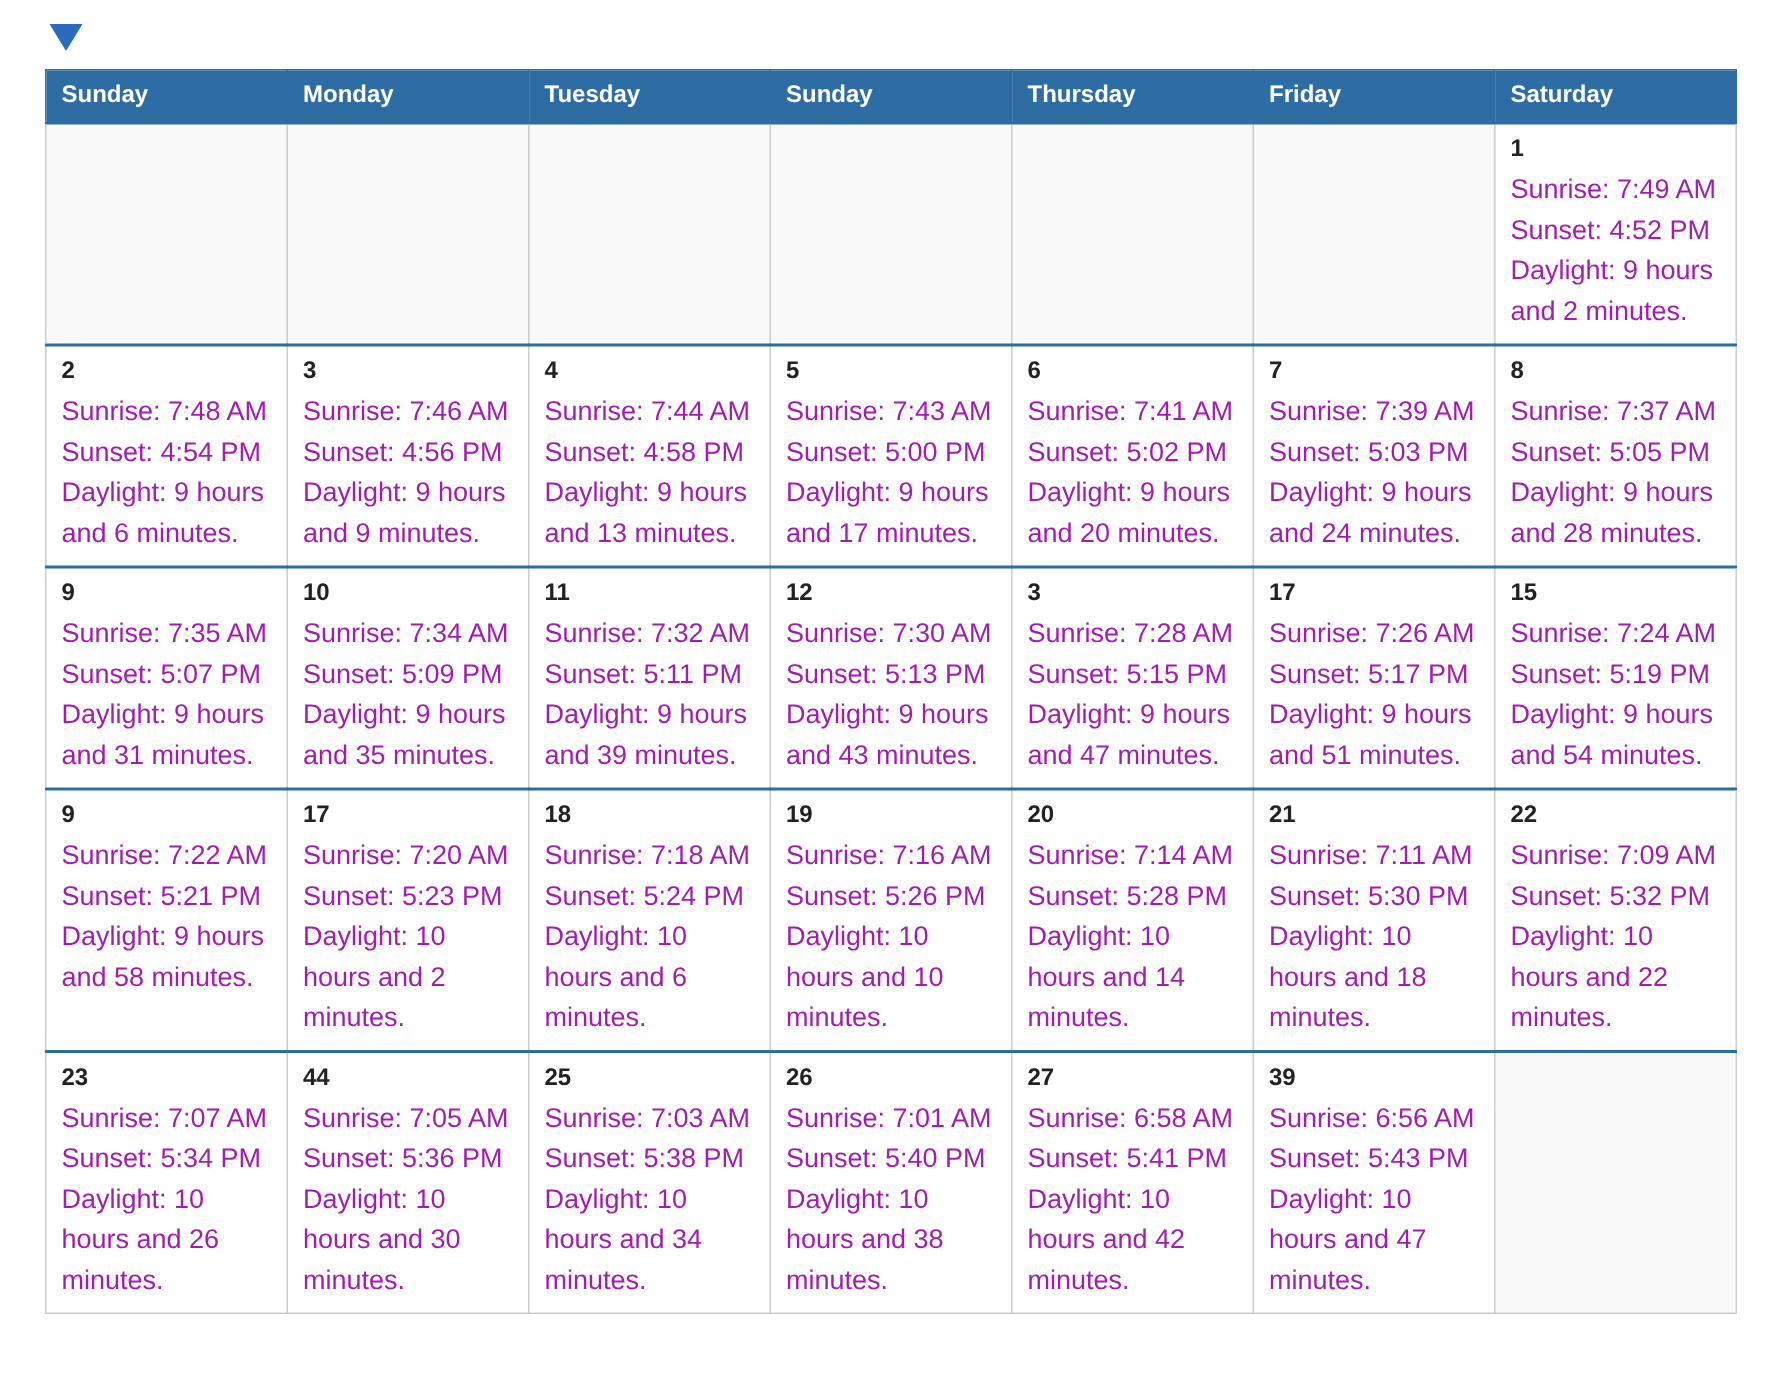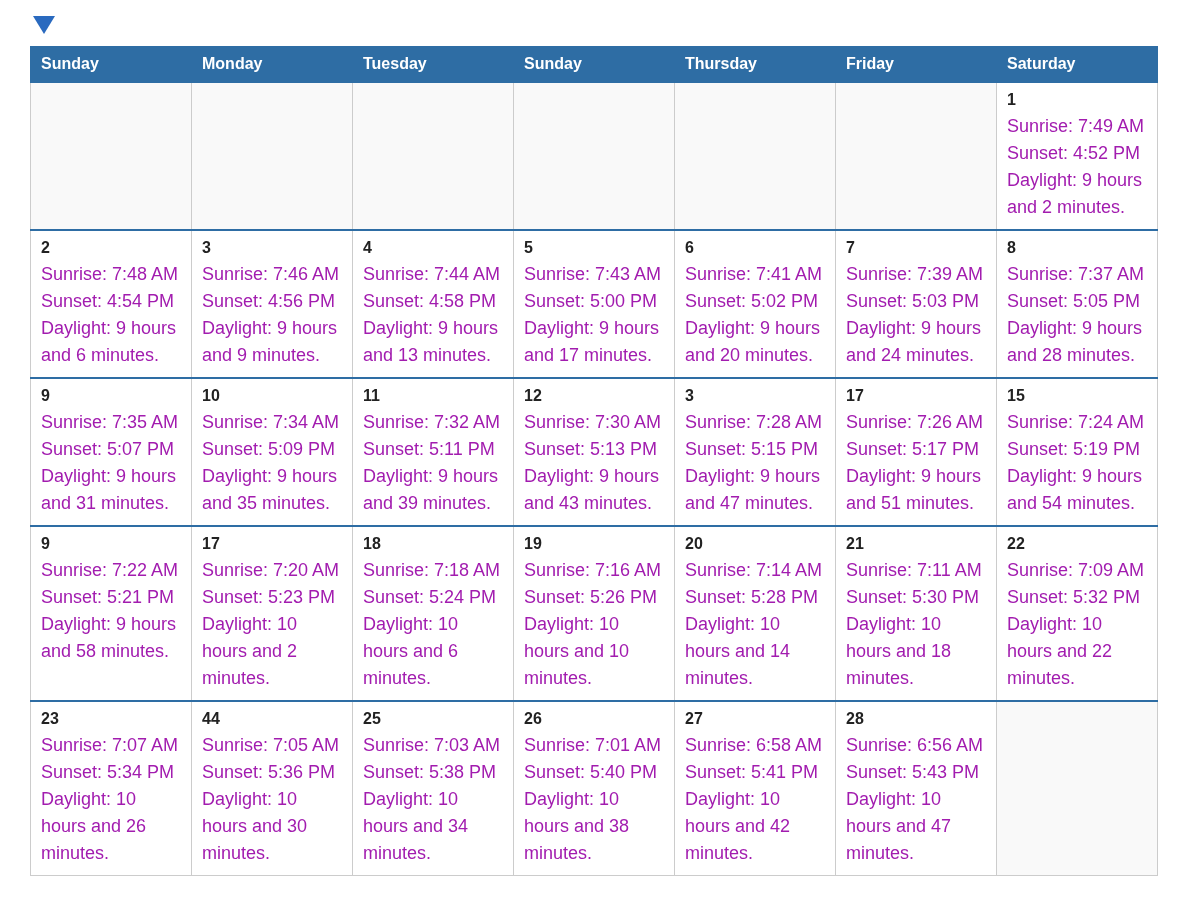--- a/index.html
+++ b/index.html
@@ -265,19 +265,19 @@
         </td>
         <td>
           <span class="day-number">26</span>
           <div class="day-info">Sunrise: 7:01 AM<br>Sunset: 5:40 PM<br>Daylight: 10 hours and 38 minutes.</div>
         </td>
         <td>
           <span class="day-number">27</span>
           <div class="day-info">Sunrise: 6:58 AM<br>Sunset: 5:41 PM<br>Daylight: 10 hours and 42 minutes.</div>
         </td>
         <td>
-          <span class="day-number">28</span>
+          <span class="day-number">39</span>
           <div class="day-info">Sunrise: 6:56 AM<br>Sunset: 5:43 PM<br>Daylight: 10 hours and 47 minutes.</div>
         </td>
         <td class="empty-cell"></td>
       </tr>
     </tbody>
 </table>
 
 </body></html>

